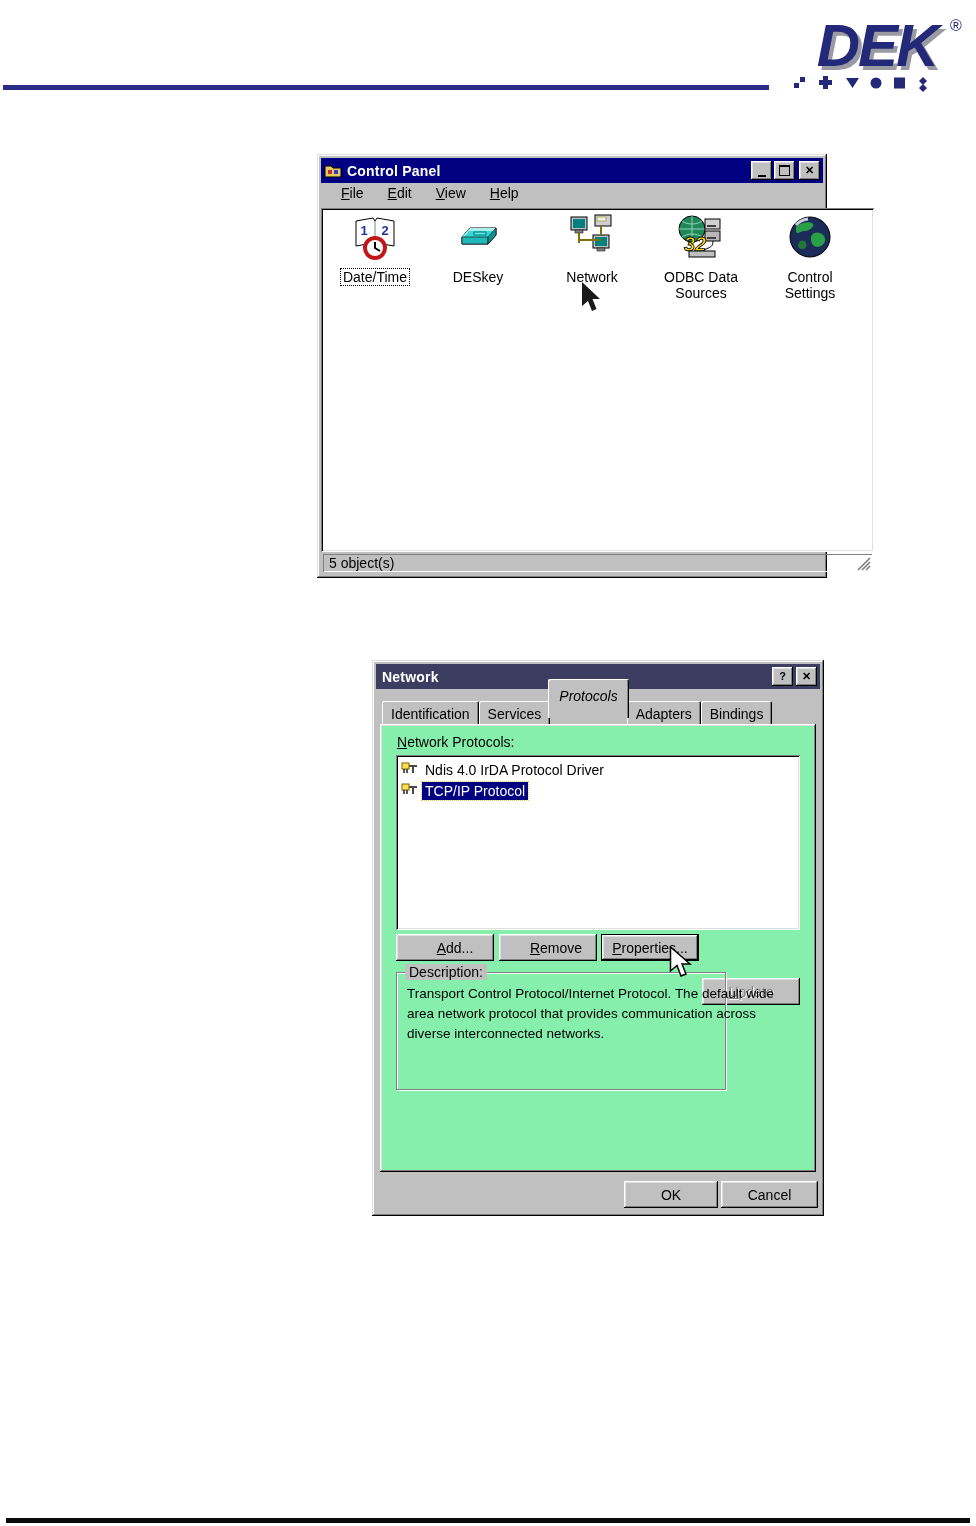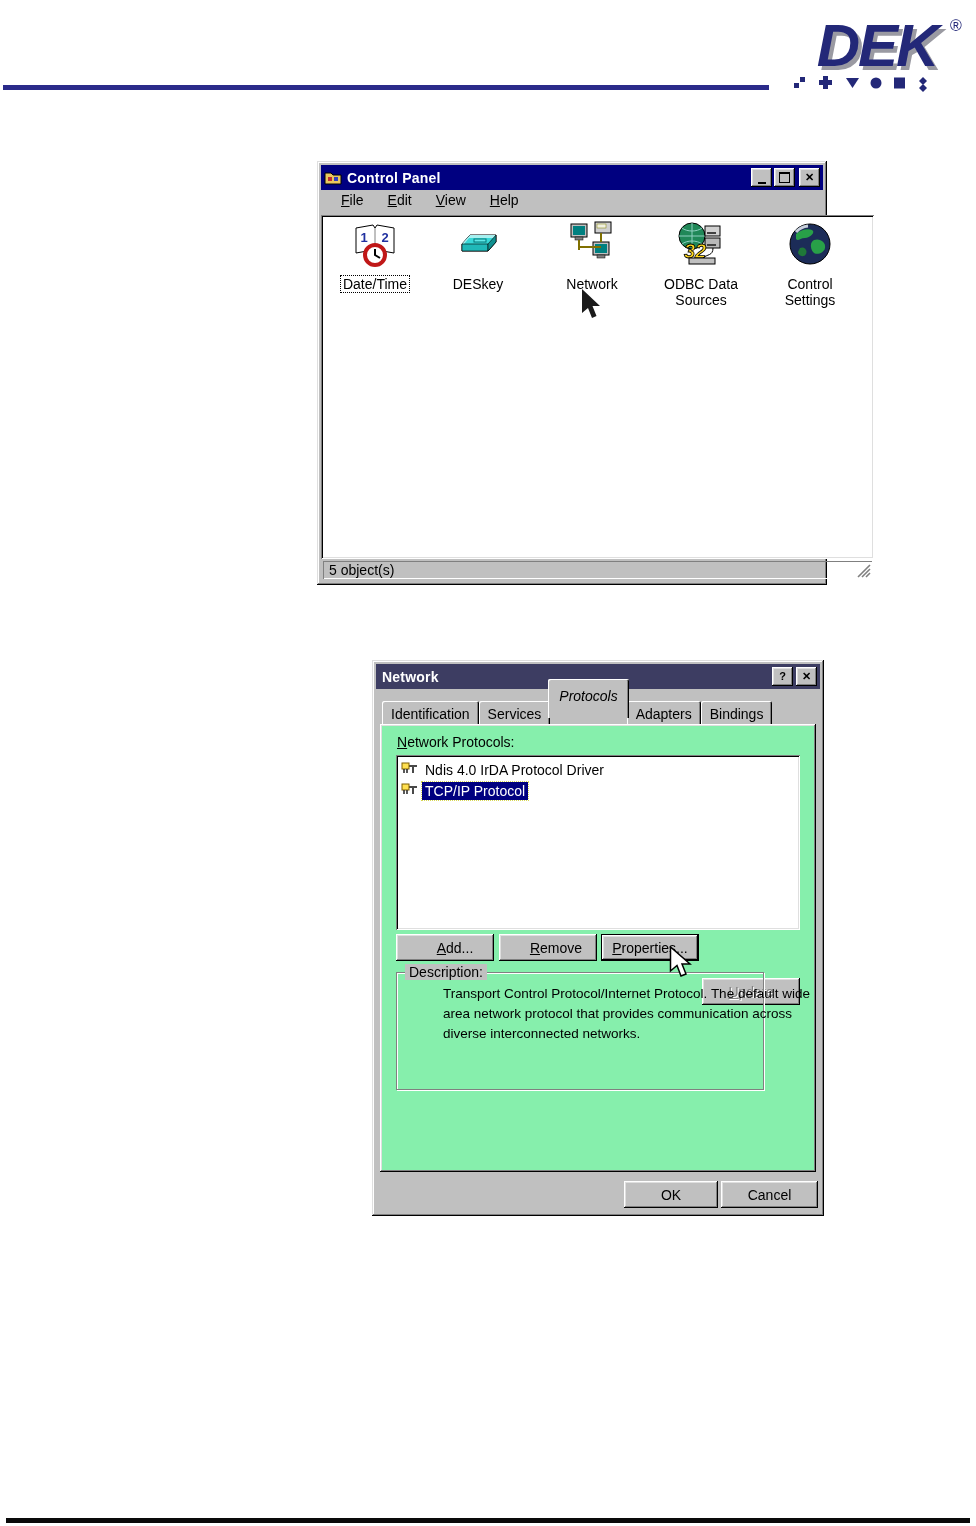--- a/index.html
+++ b/index.html
@@ -89,24 +89,23 @@
   .dlg-btn {
     position:absolute; height:27px; box-sizing:border-box;
     display:flex; align-items:center; justify-content:center;
     background:#c0c0c0;
     box-shadow: inset -1px -1px 0 #000, inset 1px 1px 0 #fff,
                 inset -2px -2px 0 #808080, inset 2px 2px 0 #dfdfdf;
   }
   .dlg-btn.default { border:1px solid #000; }
   .dlg-btn.disabled { color:#808080; text-shadow:1px 1px 0 #fff;margin-top:44px; }
   .groupbox {
-    position:absolute; left:16px; top:248px; width:368px; height:118px;
+    position:absolute; left:16px; top:248px; width:330px; height:118px;
     border:1px solid #808080; box-sizing:border-box;
     box-shadow: inset 1px 1px 0 #fff, 1px 1px 0 #fff;
-    padding-left: 36px;
   }
   .gb-legend { position:absolute; top:-9px; left:8px; background:#c0c0c0; padding:0 4px; }
   .gb-text { padding:11px 4px 0 10px; width:388px; box-sizing:border-box;
              font-size:13.5px; line-height:20px; }
   .cursor { position:absolute; z-index:9; }
 </style>
 </head>
 <body>
 
 <div class="page">
@@ -122,21 +121,21 @@
           <rect x="20" y="69" width="5" height="5"></rect>
         <path d="M43 68 h5 v4 h4 v5 h-4 v4 h-5 v-4 h-4 v-5 h4 z"></path>
         <polygon points="66,70 79,70 72.5,80"></polygon>
         <circle cx="96" cy="75" r="5.5"></circle>
         <rect x="114" y="69.5" width="11" height="11"></rect>
         <path d="M143 69 l4 4 -4 4 -4 -4 z M143 76 l4 4 -4 4 -4 -4 z"></path>
       </g>
     </svg>
   </div>
 
-  <div class="win" style="left:317px; top:161px; width:510px; height:424px;">
+  <div class="win" style="left:317px; top:154px; width:510px; height:424px;">
 
     <div class="titlebar cp">
       <svg width="18" height="16" viewBox="0 0 18 16">
         <path d="M1 3 h6 l2 2 h8 v9 H1 z" fill="#e8c860" stroke="#000" stroke-width="1"></path>
         <rect x="4" y="7" width="4" height="4" fill="#c03030"></rect>
         <rect x="10" y="7" width="4" height="4" fill="#3040c0"></rect>
       </svg>
       <span class="t-text">Control Panel</span>
       <span class="wbtn">
           <span class="glyph-min"></span>

